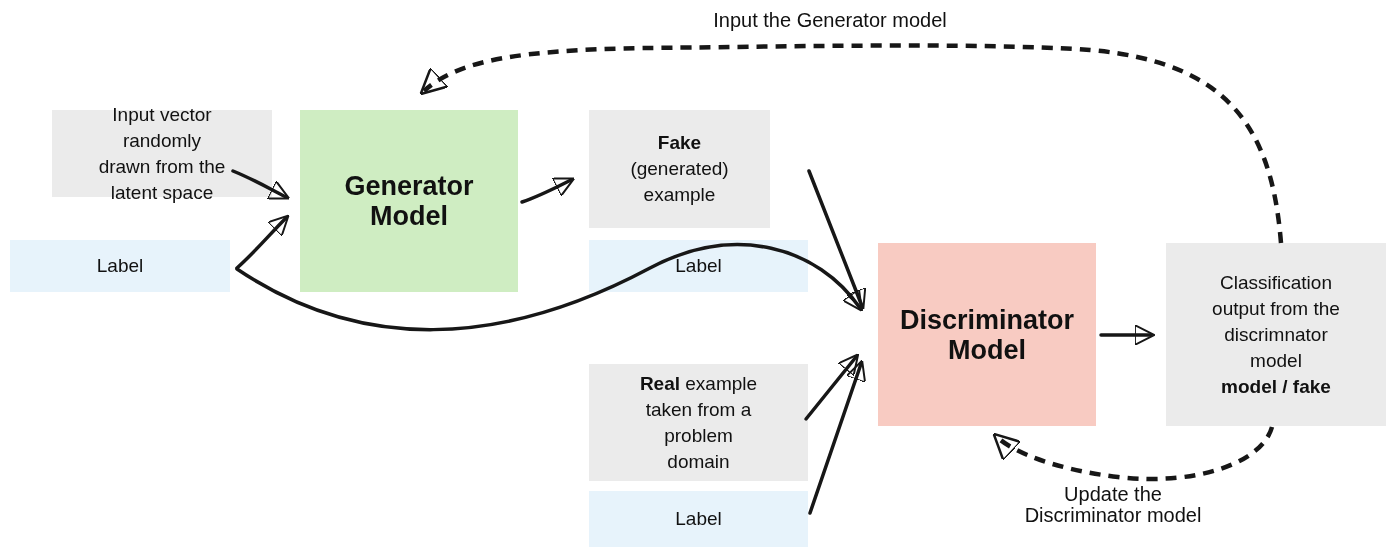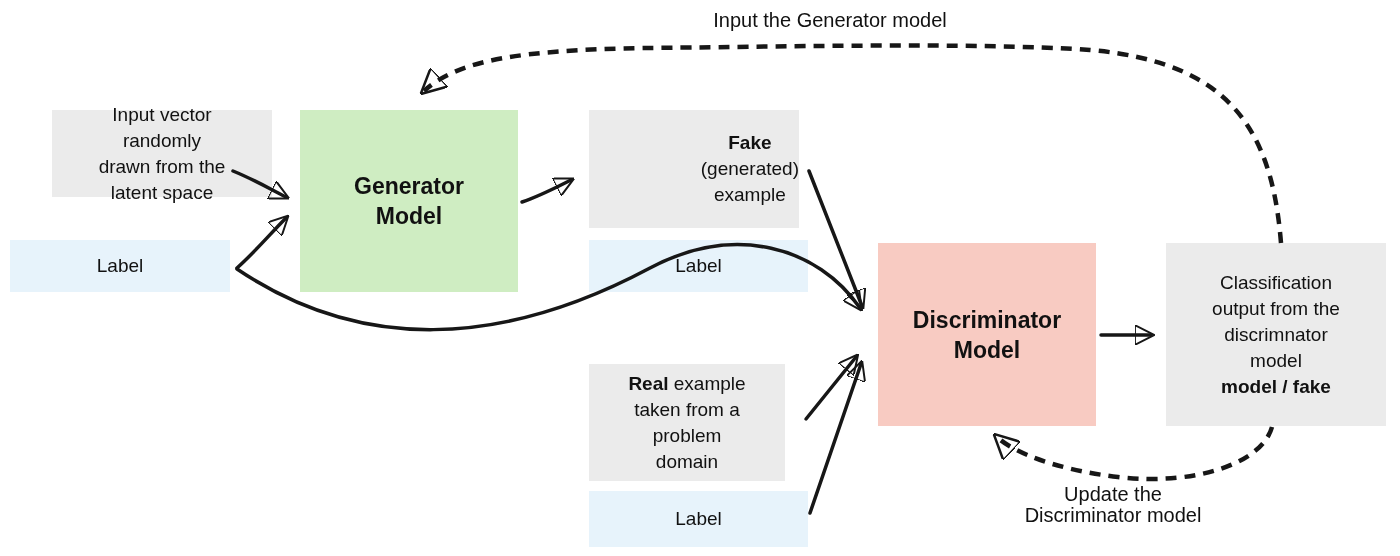--- a/index.html
+++ b/index.html
@@ -19,21 +19,21 @@
     font-size:19px;line-height:26px;
     box-sizing:border-box;
   }
   .gray{background:var(--box-gray);}
   .blue{background:var(--label-blue);}
   .green{background:var(--generator-green);}
   .pink{background:var(--discriminator-pink);justify-content:center;}
   .pre{white-space:pre-line;}
   .block{display:block;}
   .b{font-weight:bold;}
-  .model-text{font-weight:bold;font-size:23px;line-height:30px;white-space:pre-line;}
+  .model-text{font-weight:bold;font-size:27px;line-height:30px;white-space:pre-line;}
   .annotation{
     position:absolute;
     font-size:20px;line-height:21px;
     text-align:center;
     white-space:pre-line;
   }
   .arrows{
     position:absolute;left:0;top:0;width:1400px;height:556px;
     pointer-events:none;
   }
@@ -51,31 +51,31 @@
 drawn from the
 latent space</div>
 
   <div class="box blue" style="left:10px;top:240px;width:220px;height:52px;">Label</div>
 
   <div class="box green" style="left:300px;top:110px;width:218px;height:182px;">
     <span class="model-text">Generator
 Model</span>
   </div>
 
-  <div class="box gray" style="left:589px;top:110px;width:210px;height:118px;justify-content:flex-end;">
+  <div class="box gray" style="left:589px;top:110px;width:181px;height:118px;">
     <span>
       <span class="b block">Fake</span>
         <span class="block pre">(generated)
 example</span>
     </span>
   </div>
 
   <div class="box blue" style="left:589px;top:240px;width:219px;height:52px;">Label</div>
 
-  <div class="box gray" style="left:589px;top:364px;width:196px;height:117px;">
+  <div class="box gray" style="left:589px;top:364px;width:219px;height:117px;">
     <span>
       <span class="block"><span class="b">Real</span><span> example</span></span>
         <span class="block pre">taken from a
 problem
 domain</span>
     </span>
   </div>
 
   <div class="box blue" style="left:589px;top:491px;width:219px;height:56px;">Label</div>
 

